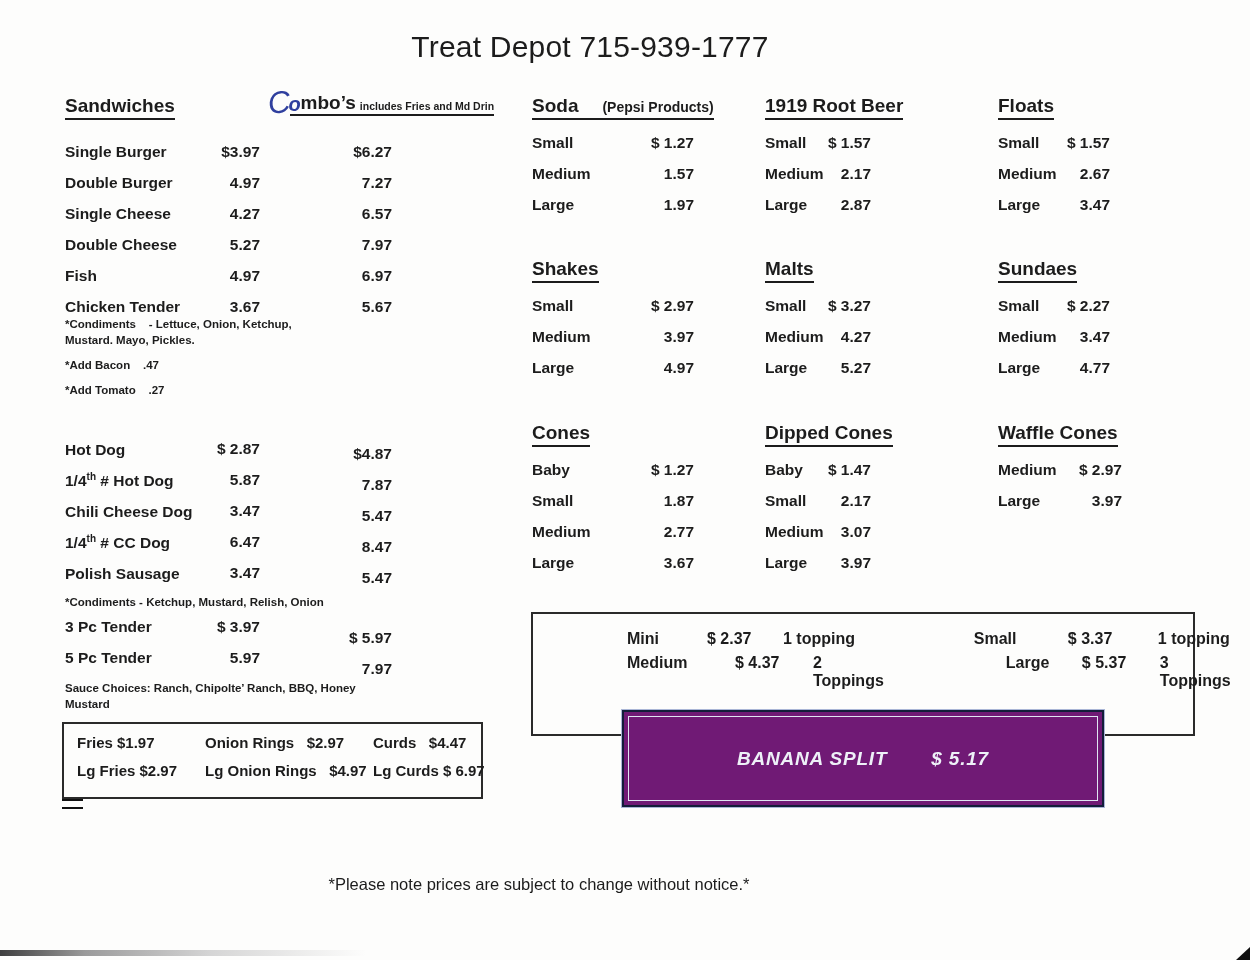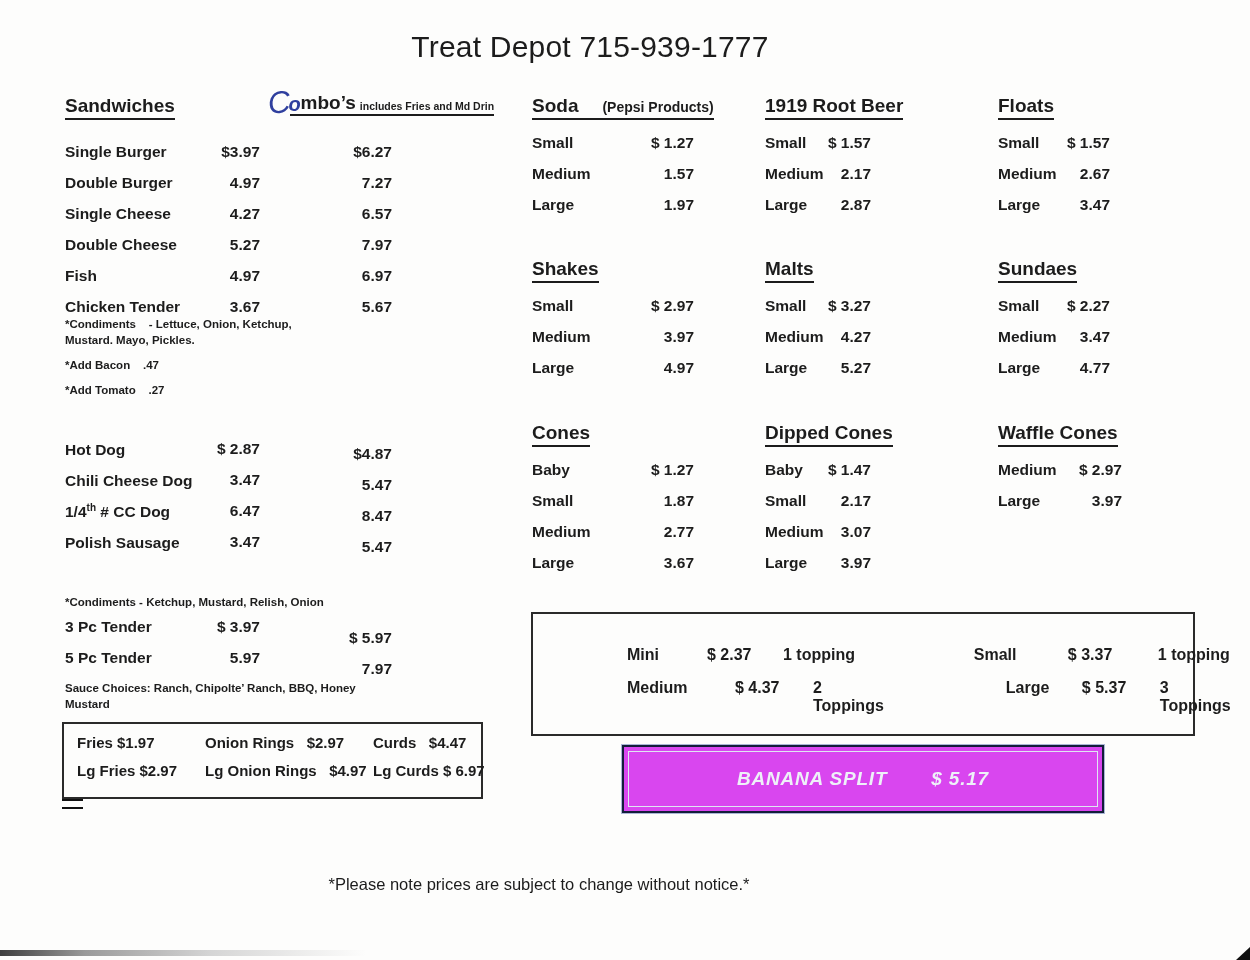--- a/index.html
+++ b/index.html
@@ -41,30 +41,30 @@
   .bev-rows{margin-top:14px;}
   .brow{display:flex;justify-content:space-between;height:31px;font-size:15.5px;font-weight:600;}
   .w1 .brow{width:162px;}
   .w2 .brow{width:106px;}
   .w3 .brow{width:112px;}
   .w4 .brow{width:124px;}
 
   
   .drift-box{left:531px;top:612px;width:664px;height:124px;border:2px solid #2a2a2a;box-sizing:border-box;}
   .drift-title{text-align:center;font-size:20px;font-weight:600;margin-top:9px;}
-  .drift-grid{display:grid;grid-template-columns:1fr 1fr;margin-top:32px;row-gap:15px;}
+  .drift-grid{display:grid;grid-template-columns:1fr 1fr;margin-top:16px;row-gap:6px;}
   .dcell{display:grid;grid-template-columns:64px 60px auto;column-gap:16px;font-size:16px;font-weight:600;}
   .dcell .dprice{text-align:left;}
   .dc0{padding-left:94px;}
   .dc1{padding-left:90px;grid-template-columns:78px 74px auto;}
   .dc2{padding-left:94px;grid-template-columns:92px 62px auto;}
   .dc3{padding-left:122px;grid-template-columns:60px 62px auto;}
 
   
-  .banana-box{left:622px;top:745px;width:482px;height:68px;background:#d946ef;border:2px solid #131d3a;box-shadow:0 0 0 1px #aab6d6;box-sizing:border-box;}
+  .banana-box{left:622px;top:710px;width:482px;height:97px;background:#701a75;border:2px solid #131d3a;box-shadow:0 0 0 1px #aab6d6;box-sizing:border-box;}
   .banana-inner{position:absolute;inset:4px;border:1.5px solid #dfe5f2;display:flex;align-items:center;justify-content:center;gap:44px;
     font-style:italic;font-size:19px;letter-spacing:.8px;color:#eef1f8;font-weight:600;}
 
   
   .combo-head{left:268px;top:90px;display:flex;align-items:flex-end;}
   .script-c{color:#2f3f9e;font-size:31px;line-height:26px;font-style:italic;transform:rotate(-6deg);font-weight:400;}
   .script-o{color:#2f3f9e;font-size:20px;line-height:18px;font-style:italic;font-weight:600;margin-left:-2px;}
   .combo-rest{display:flex;align-items:flex-end;border-bottom:2px solid #1c1c1c;padding-bottom:1px;}
   .combo-word{font-size:19px;font-weight:700;line-height:20px;}
   .combo-note{font-size:10.5px;font-weight:700;margin-left:4px;line-height:14px;}
@@ -130,20 +130,25 @@
 <div class="abs note pre" style="left:65px;top:357px;">*Add Bacon    .47</div>
 <div class="abs note pre" style="left:65px;top:382px;">*Add Tomato    .27</div>
 
 <div class="abs sw-rows" style="left:65px;top:440px;">
   <div class="sw-row">
       <span><span>Hot Dog</span><sup class="s"></sup><span class="pre"></span></span>
       <span class="sw-price">$ 2.87</span>
       <span class="sw-combo hd-combo">$4.87</span>
     </div>
   <div class="sw-row">
+      <span><span>1/4</span><sup class="s">th</sup><span class="pre"> # Hot Dog</span></span>
+      <span class="sw-price">5.87</span>
+      <span class="sw-combo hd-combo">7.87</span>
+    </div>
+  <div class="sw-row">
       <span><span>Chili Cheese Dog</span><sup class="s"></sup><span class="pre"></span></span>
       <span class="sw-price">3.47</span>
       <span class="sw-combo hd-combo">5.47</span>
     </div>
   <div class="sw-row">
       <span><span>1/4</span><sup class="s">th</sup><span class="pre"> # CC Dog</span></span>
       <span class="sw-price">6.47</span>
       <span class="sw-combo hd-combo">8.47</span>
     </div>
   <div class="sw-row">

